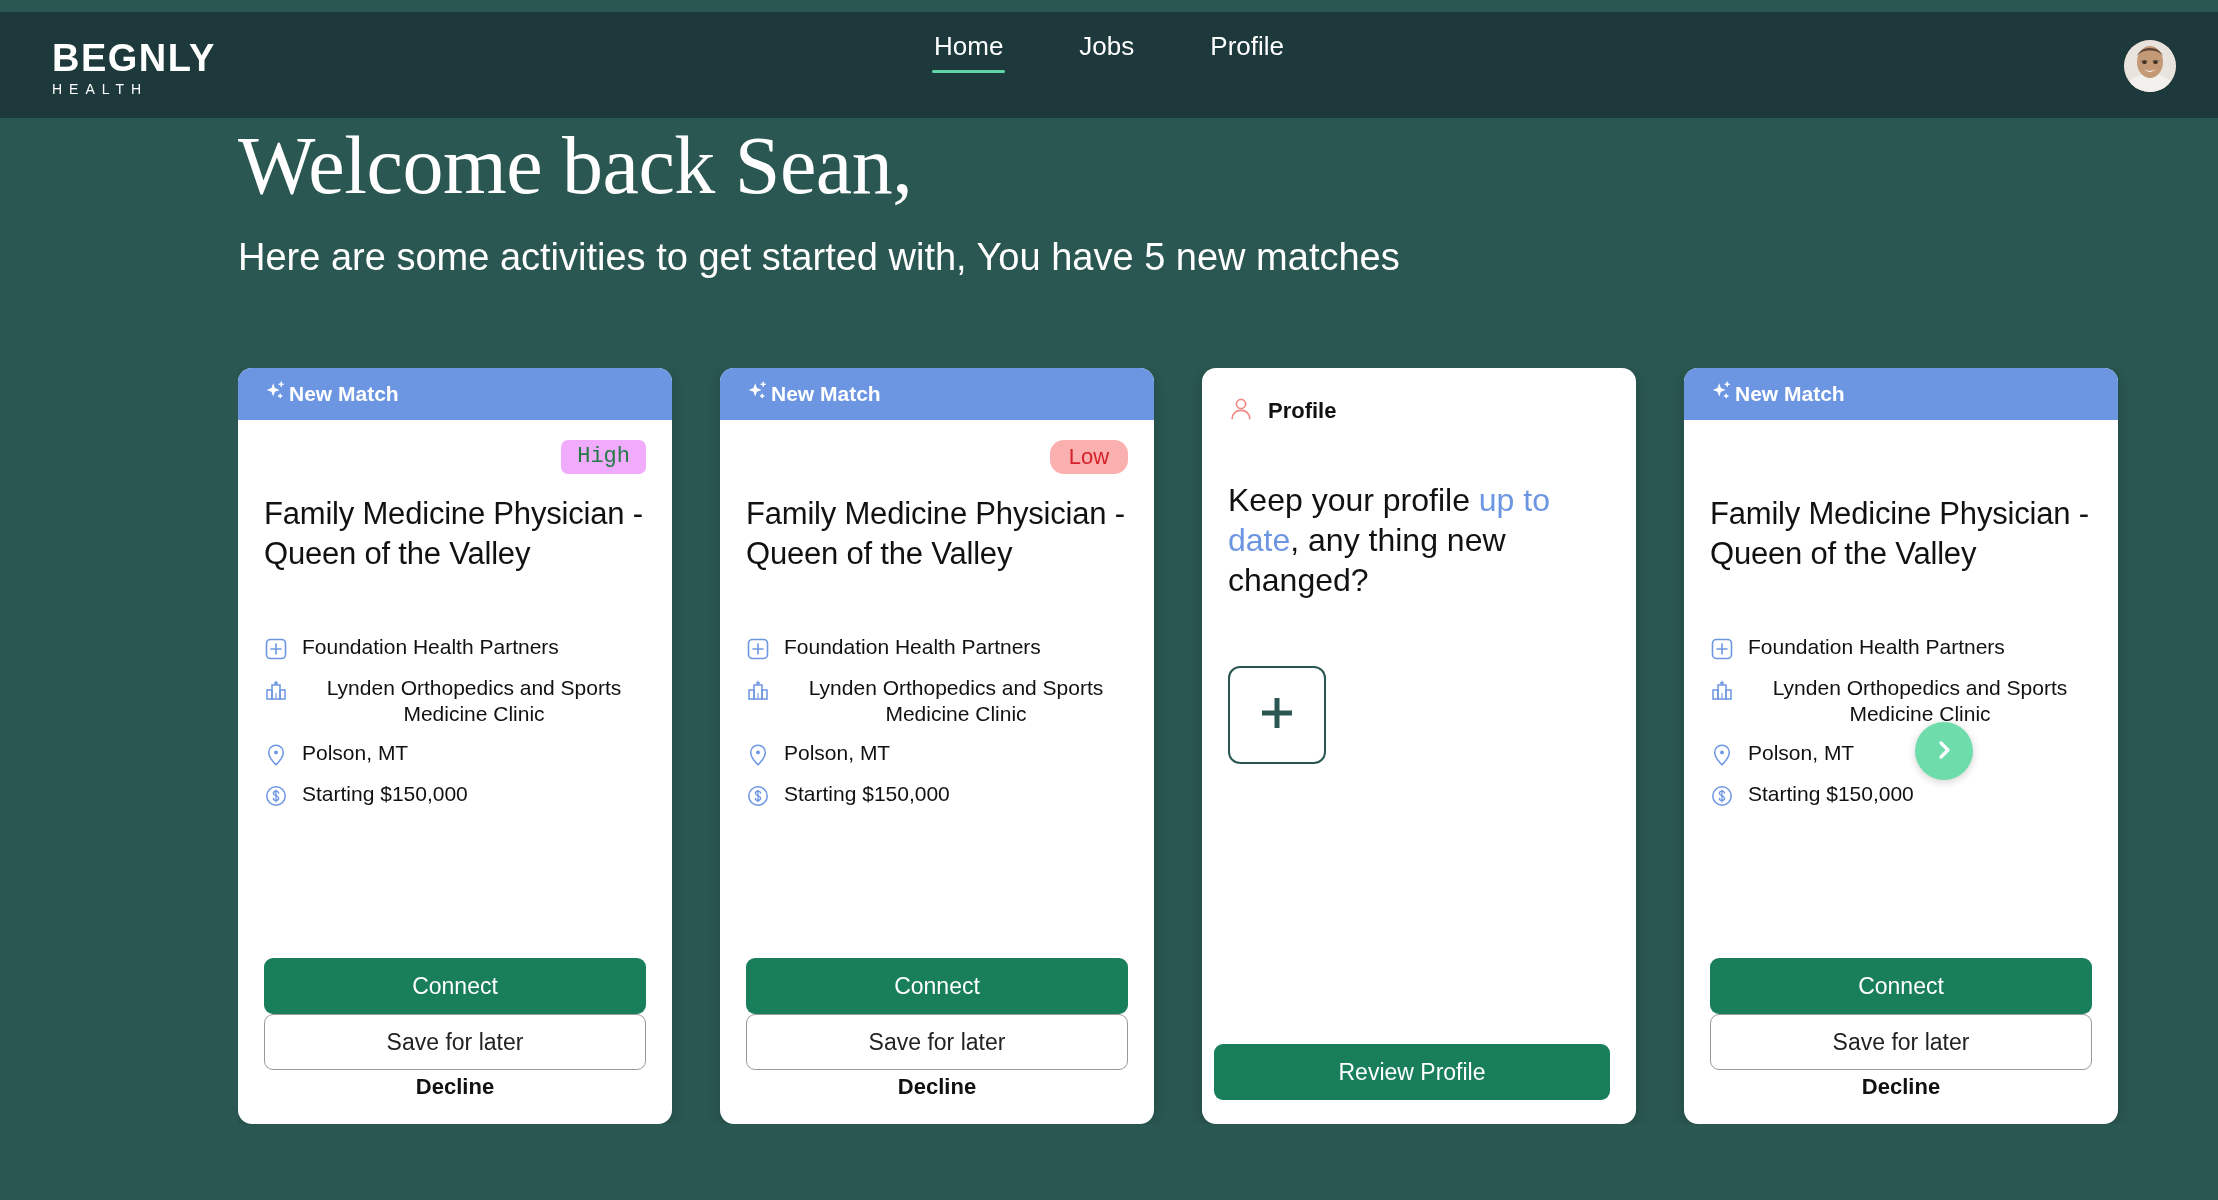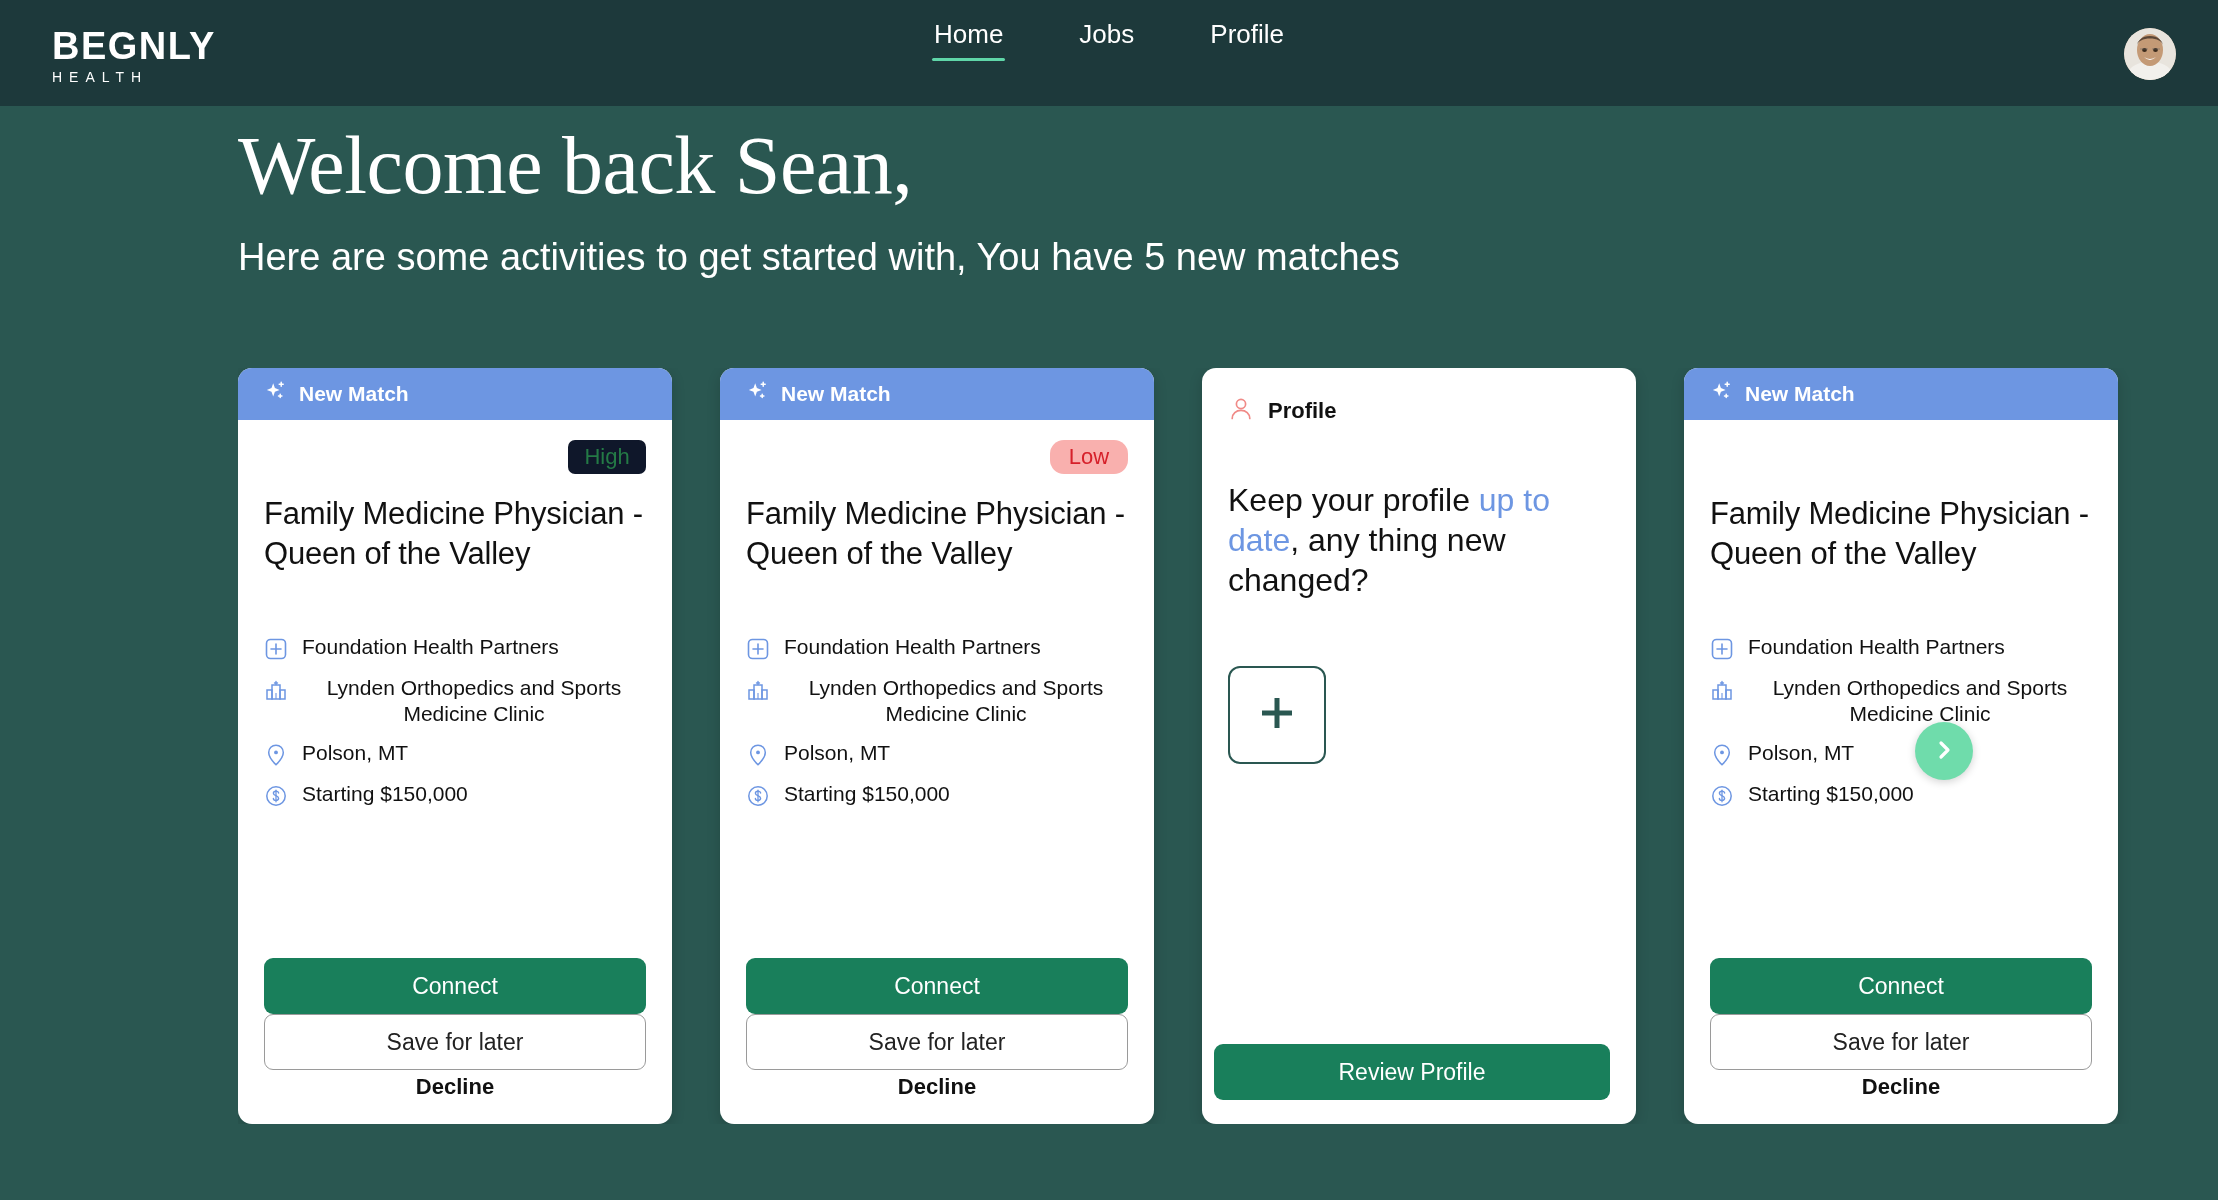--- a/index.html
+++ b/index.html
@@ -12,21 +12,21 @@
 
   body {
     background: #2a5751;
     font-family: "Liberation Sans", sans-serif;
     -webkit-font-smoothing: antialiased;
   }
 
   
   .topbar {
     position: absolute;
-    top: 0; left: 0;
+    top: 12px; left: 0;
     width: 2218px;
     height: 106px;
     background: #1d393b;
     display: flex;
     align-items: center;
   }
 
   .brand {
     position: absolute;
     left: 52px;
@@ -138,21 +138,21 @@
     display: flex;
     flex-direction: column;
     position: relative;
   }
 
   .card-header {
     height: 52px;
     background: #6d96e2;
     display: flex;
     align-items: center;
-    gap: 11px;
+    gap: 1px;
     padding: 0 26px;
     flex: 0 0 52px;
   }
   .card-header-label {
     color: #ffffff;
     font-size: 21px;
     font-weight: bold;
     white-space: nowrap;
   }
 
@@ -173,21 +173,21 @@
     display: inline-flex;
     align-items: center;
     justify-content: center;
     min-width: 78px;
     height: 34px;
     padding: 0 16px;
     border-radius: 7px;
     font-size: 22px;
     line-height: 22px;
   }
-  .badge.high { background: #0f172a; color: #247a46; }
+  .badge.high { background: #f0abfc; color: #247a46; font-family: Liberation Mono, monospace; }
   .badge.low  { background: #f9b0ae; color: #d6202a; border-radius: 14px; }
 
   .job-title {
     margin-top: 14px;
     font-size: 31px;
     line-height: 40px;
     color: #111111;
     font-weight: normal;
     letter-spacing: -0.2px;
   }

